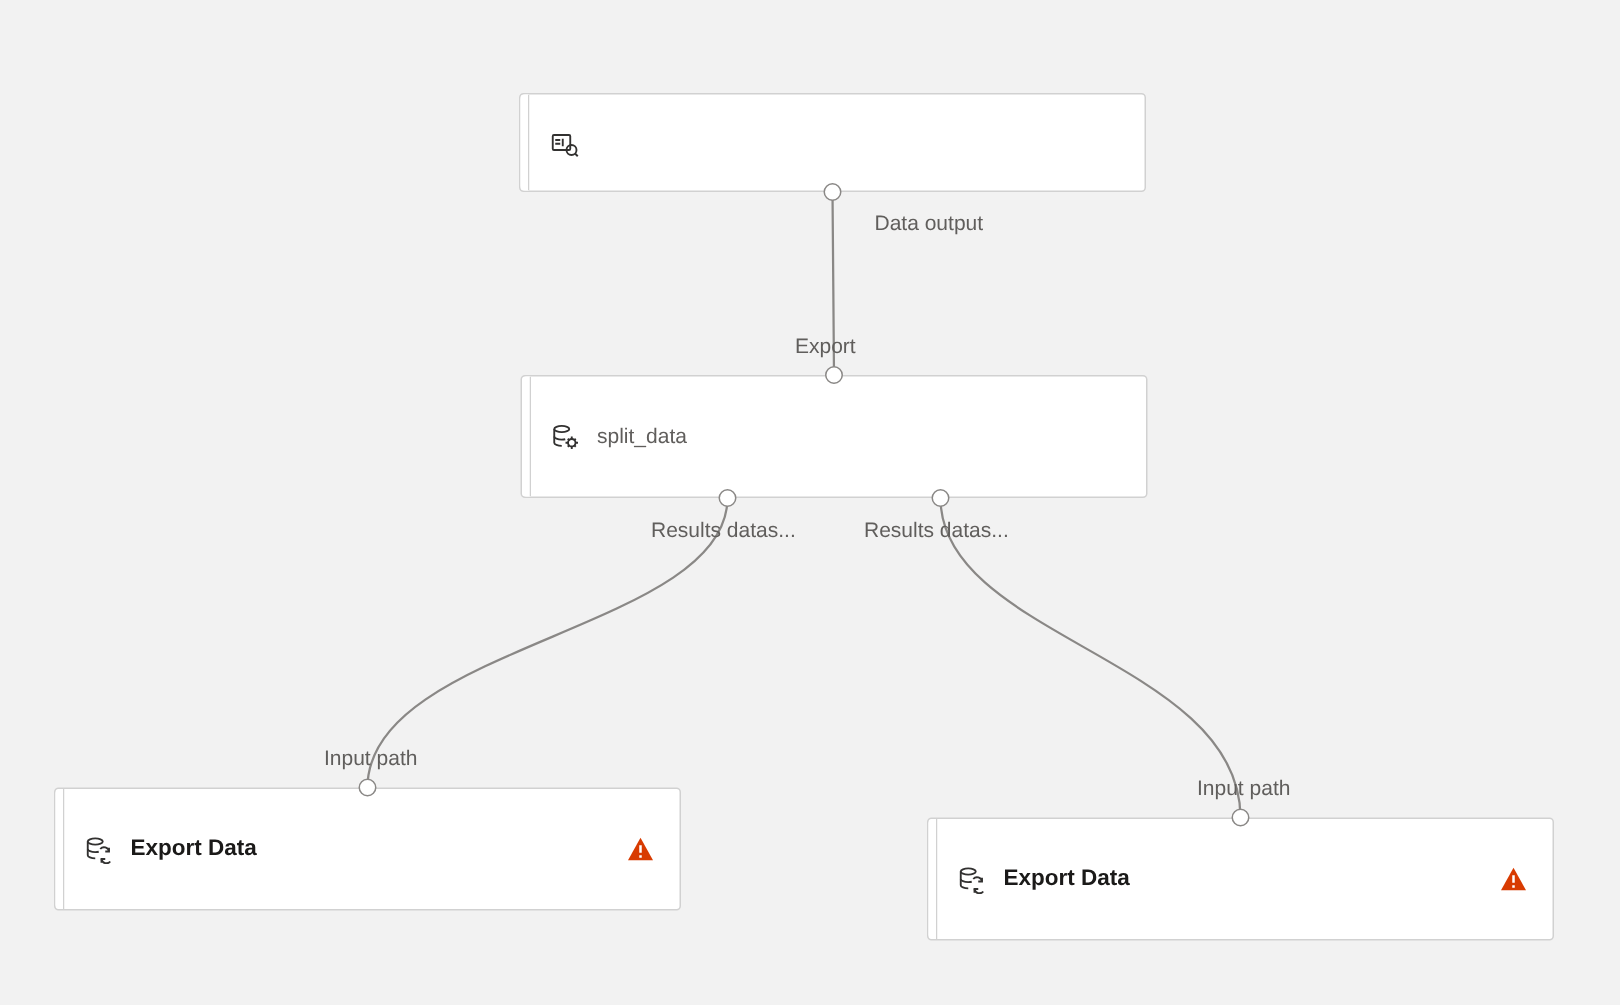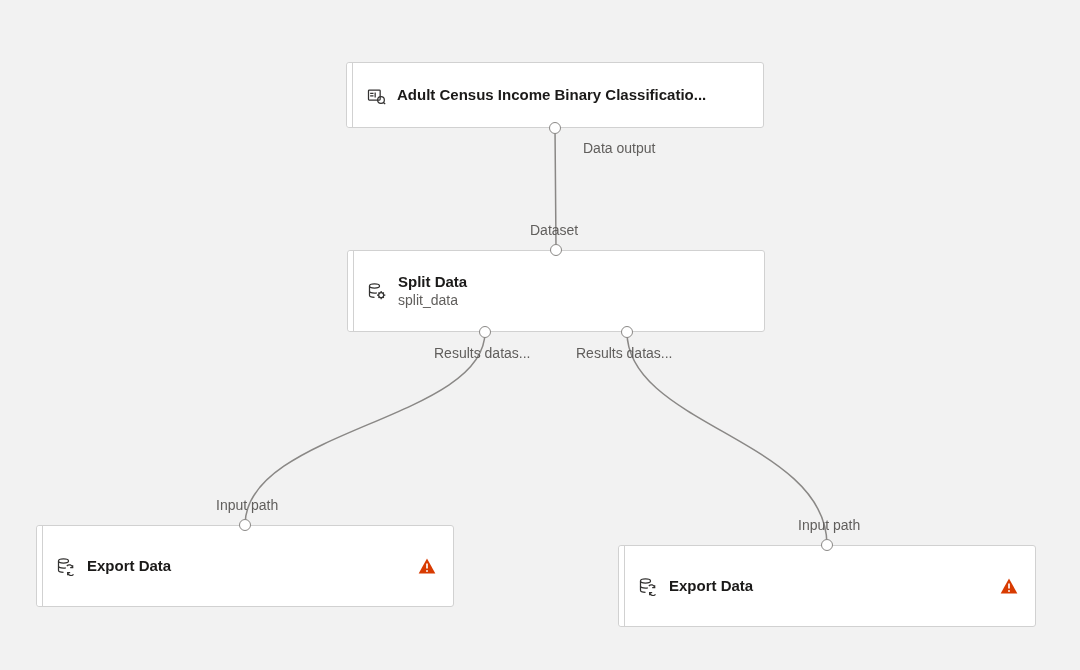--- a/index.html
+++ b/index.html
@@ -110,50 +110,46 @@
   <div class="left-stripe"></div>
   <div class="body">
     <span class="icon-slot">
       <svg viewBox="0 0 24 24" width="20" height="20" fill="none" stroke="#323130" stroke-width="1.5">
         <rect x="3" y="6" width="14" height="12" rx="1"></rect>
         <path d="M5 10h4M5 13h4M11 9v6"></path>
         <circle cx="18" cy="18" r="4"></circle>
         <path d="M21 21l2 2"></path>
       </svg>
     </span>
-    <div class="texts">
-      <span class="title">Adult Census Income Binary Classificatio...</span>
-    </div>
   </div>
 </div>
 
 <div class="port" style="left:549px; top:122px;"></div>
 <div class="port-label" style="left:563px; top:140px;margin-left:20px;">Data output</div>
 
 <div class="node" style="left:347px; top:250px; width:418px; height:82px;">
   <div class="left-stripe"></div>
   <div class="body">
     <span class="icon-slot">
       <svg viewBox="0 0 24 24" width="20" height="20" fill="none" stroke="#323130" stroke-width="1.5">
         <ellipse cx="9" cy="6" rx="6" ry="2.5"></ellipse>
         <path d="M3 6v6c0 1.4 2.7 2.5 6 2.5 1 0 2-.1 2.8-.3"></path>
         <path d="M3 12v5c0 1.4 2.7 2.5 6 2.5"></path>
         <circle cx="17" cy="17" r="3"></circle>
         <path d="M17 12v2M17 20v2M12 17h2M20 17h2M13.8 13.8l1.4 1.4M18.8 18.8l1.4 1.4M20.2 13.8l-1.4 1.4M15.2 18.8l-1.4 1.4"></path>
       </svg>
     </span>
     <div class="texts">
-      <span class="title">Split Data</span>
       <span class="subtitle">split_data</span>
     </div>
   </div>
 </div>
 
 <div class="port" style="left:550px; top:244px;"></div>
-<div class="port-label" style="left:530px; top:222px;">Dataset</div>
+<div class="port-label" style="left:530px; top:222px;">Export</div>
 
 <div class="port" style="left:479px; top:326px;"></div>
 <div class="port-label" style="left:434px; top:345px;">Results datas...</div>
 
 <div class="port" style="left:621px; top:326px;"></div>
 <div class="port-label" style="left:576px; top:345px;">Results datas...</div>
 
 <div class="node" style="left:36px; top:525px; width:418px; height:82px;">
   <div class="left-stripe"></div>
   <div class="body">

